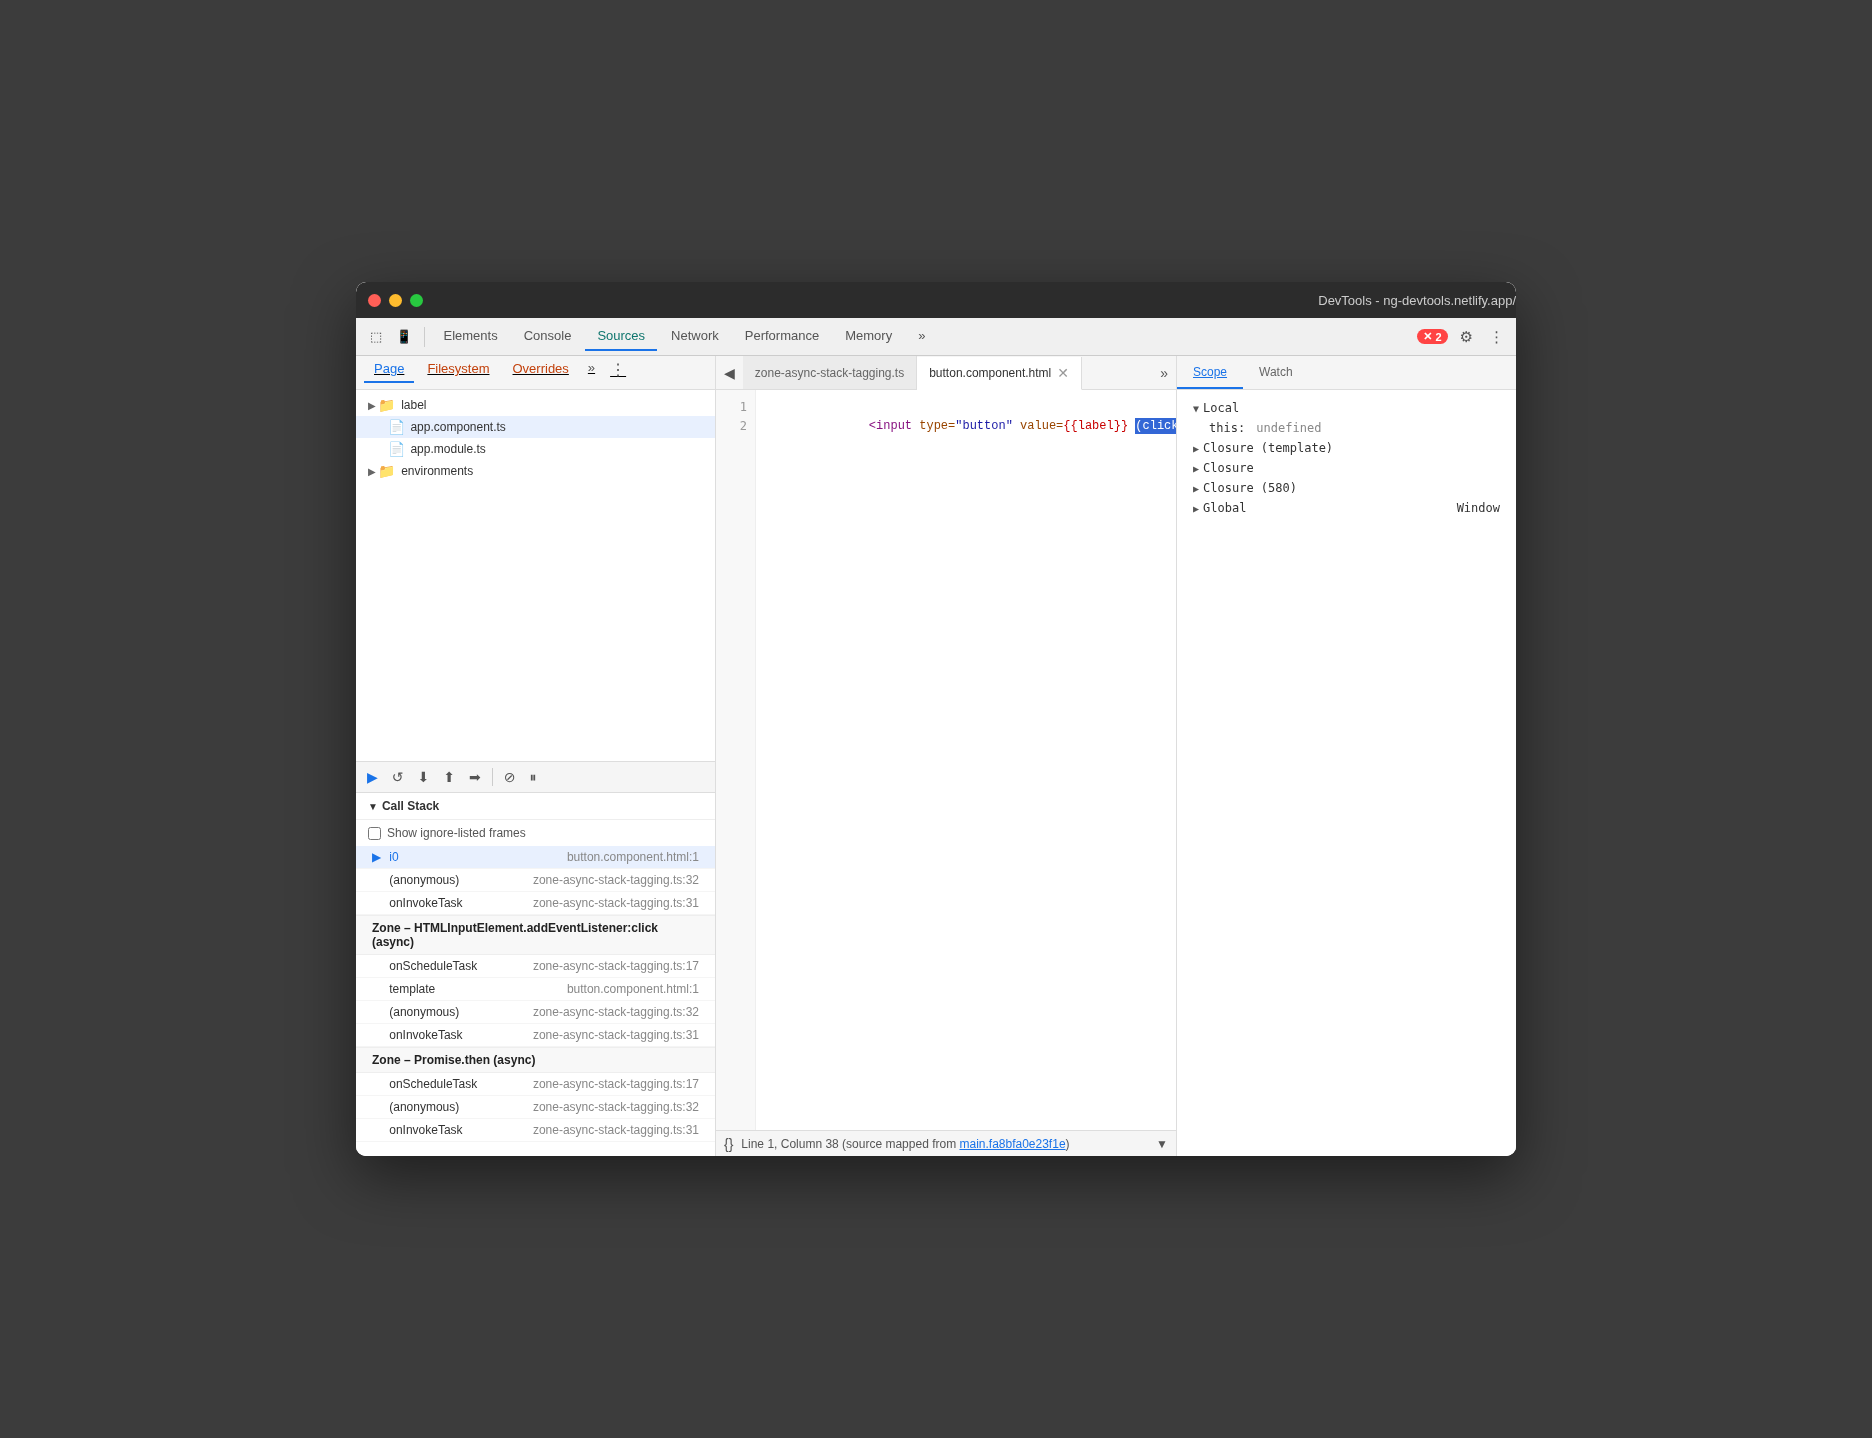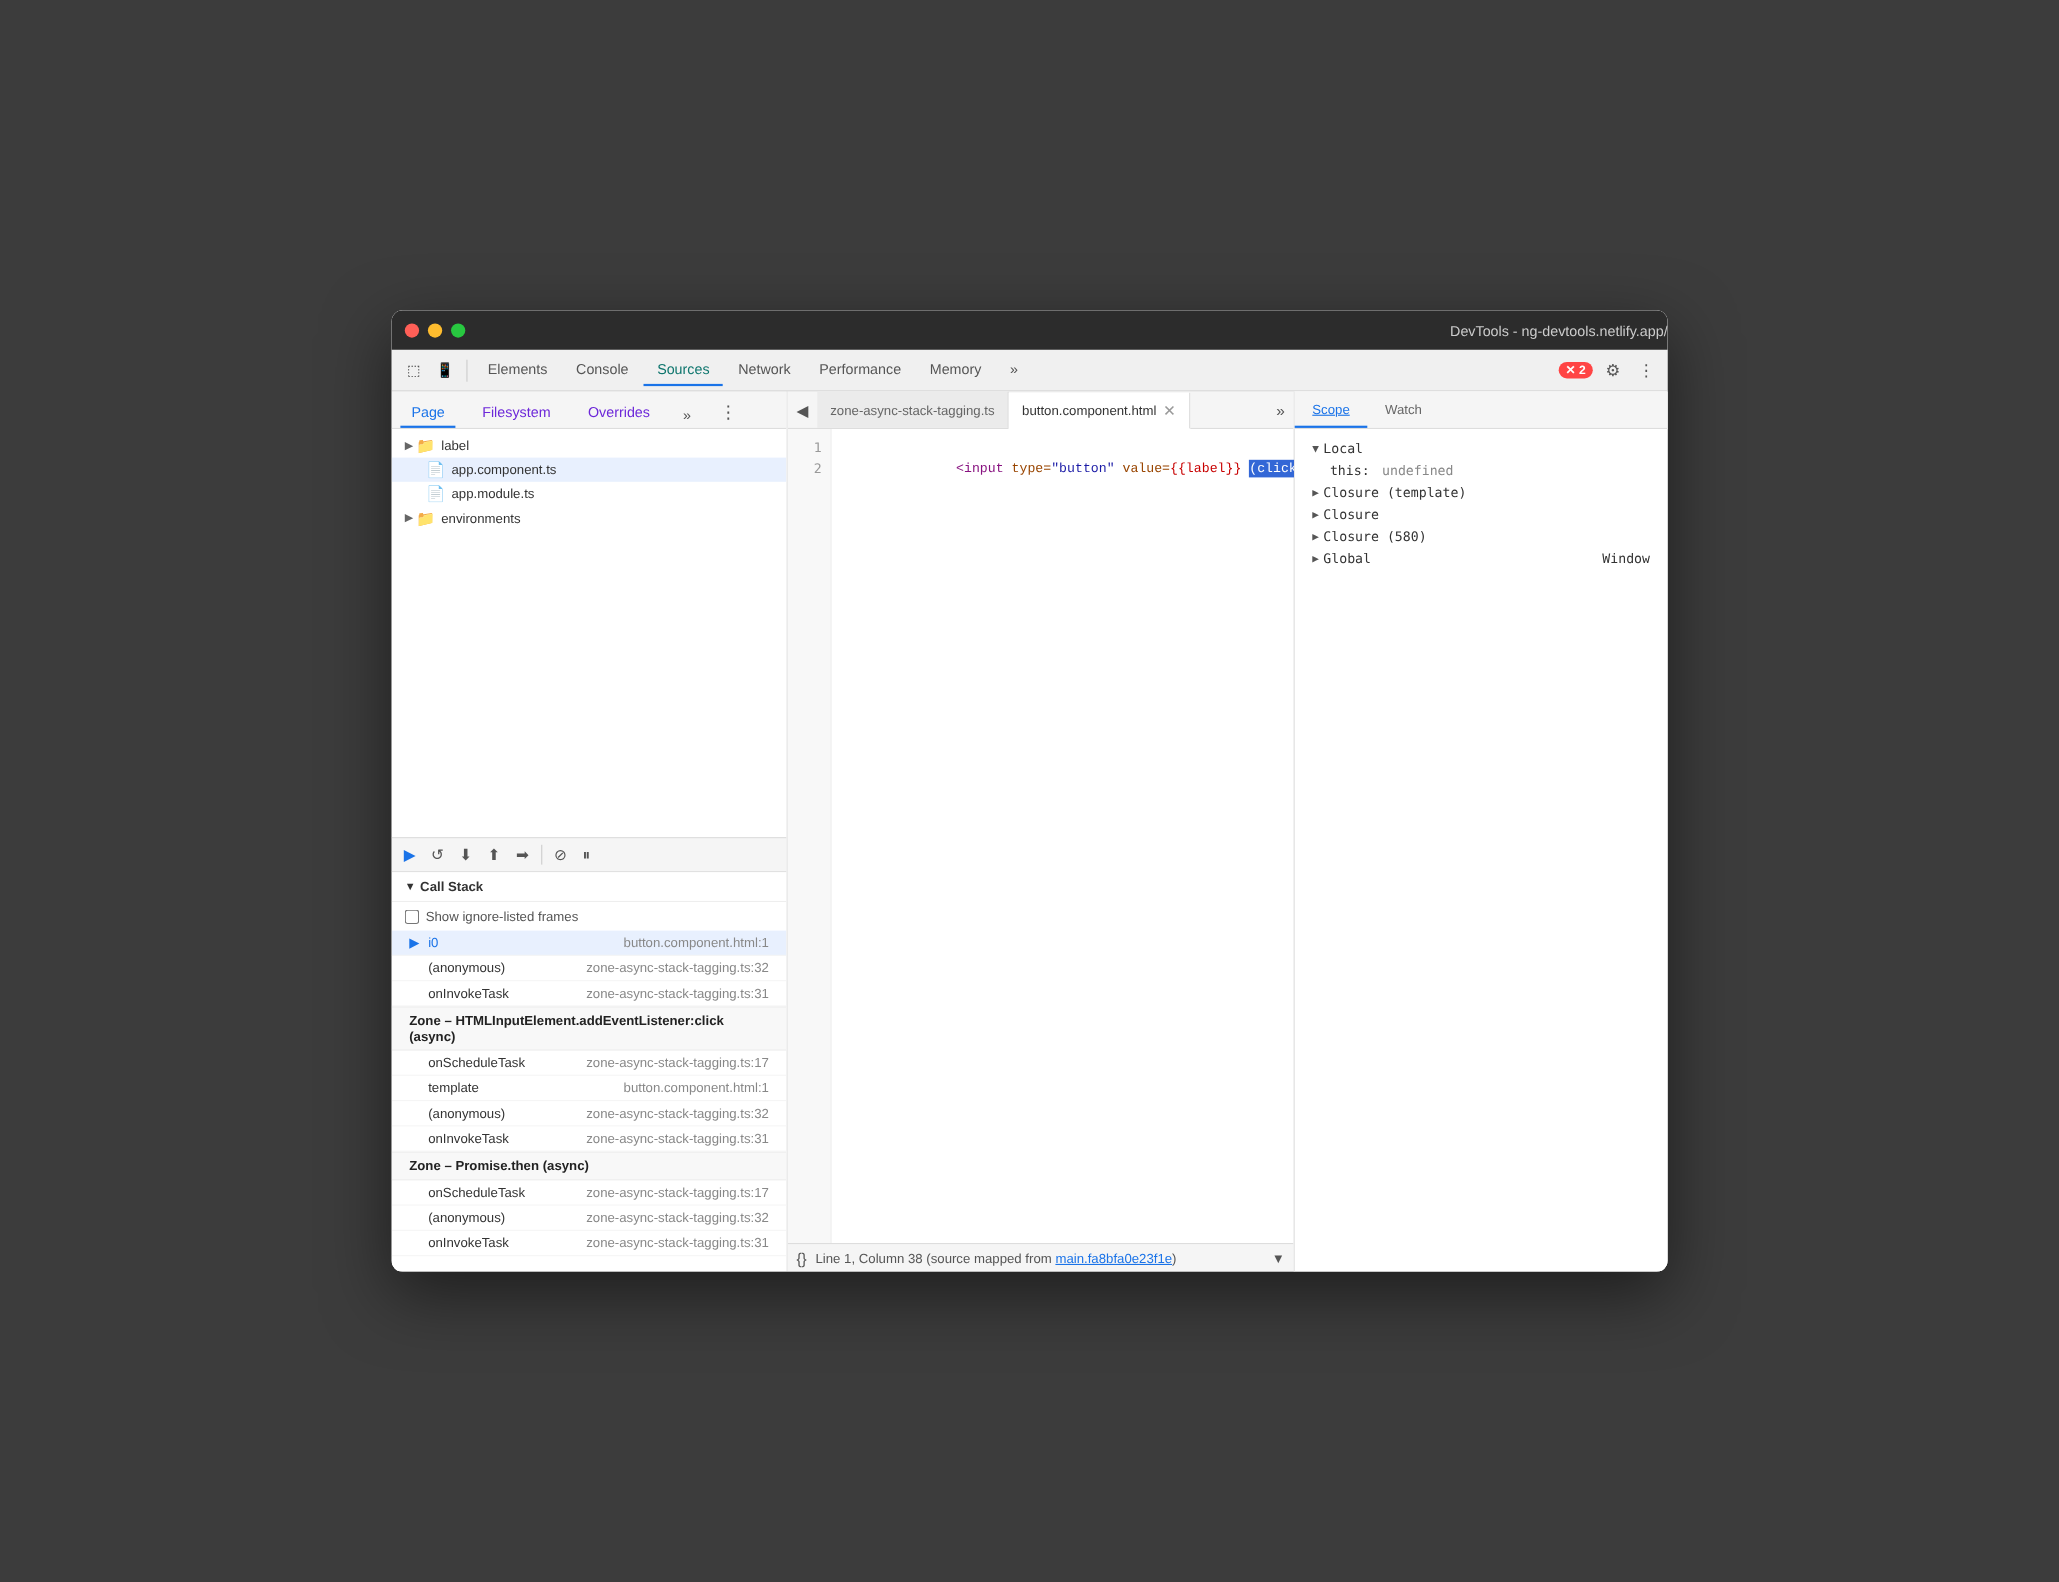--- a/index.html
+++ b/index.html
@@ -113,31 +113,32 @@
     .main-content {
       display: flex;
       flex-direction: column;
       background: white;
     }
 
     .sub-toolbar {
       background: #f5f5f5;
       border-bottom: 1px solid #ddd;
       display: flex;
-      align-items: flex-end;
+      align-items: flex-start;
       height: 34px;
       padding: 0 8px;
-      gap: 14px;
+      gap: 3px;
+      text-decoration: underline;
     }
     .sub-tab {
       padding: 5px 10px;
       border: none;
       background: none;
       cursor: pointer;
-      color: #6d28d9;
+      color: #c2410c;
       font-size: 13px;
       border-bottom: 2px solid transparent;
     }
     .sub-tab.active {
       color: #1a73e8;
       border-bottom: 2px solid #1a73e8;
     }
     .more-btn {
       background: none;
       border: none;

